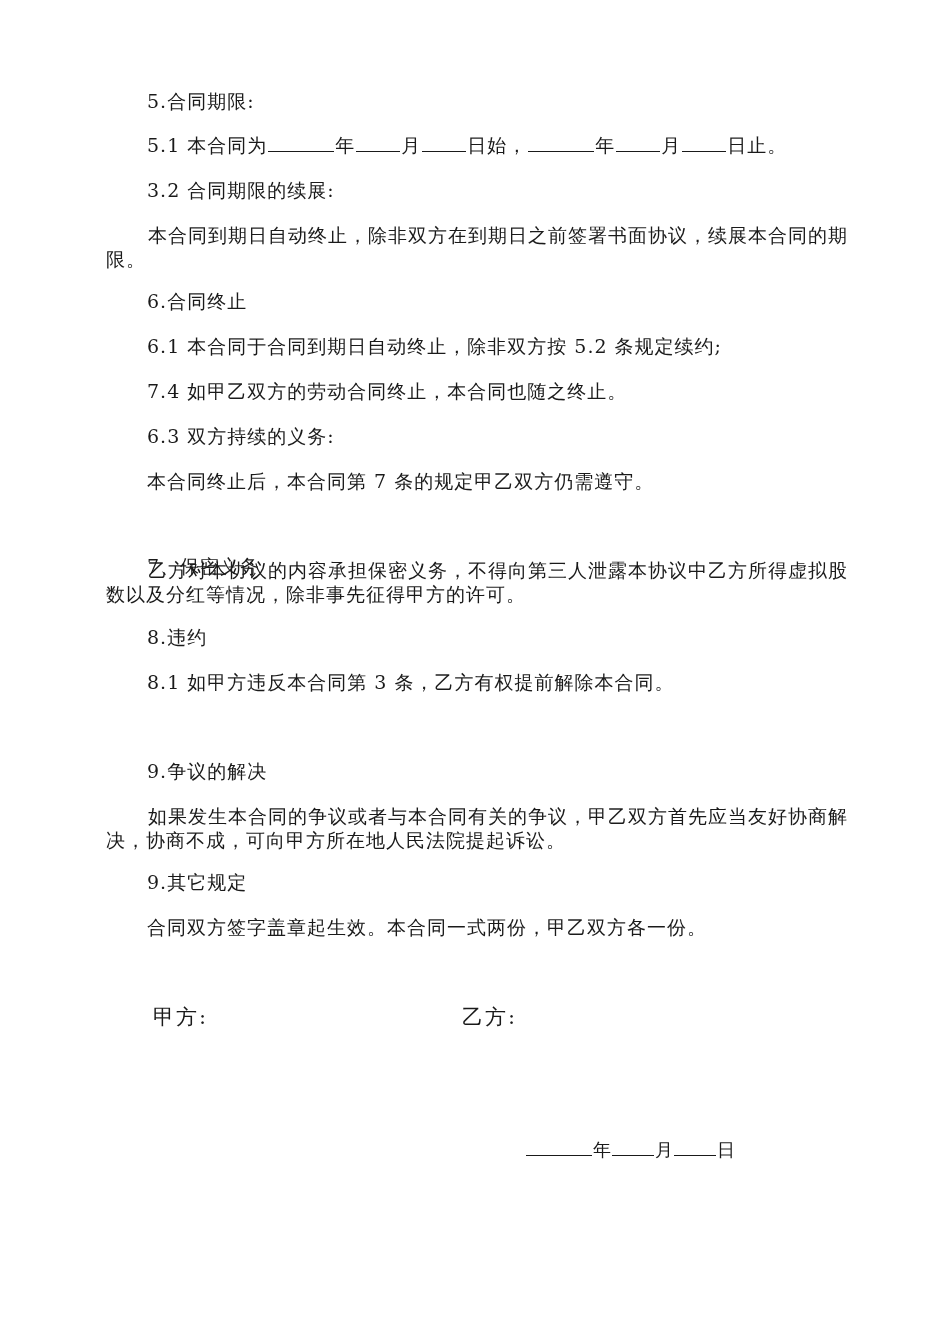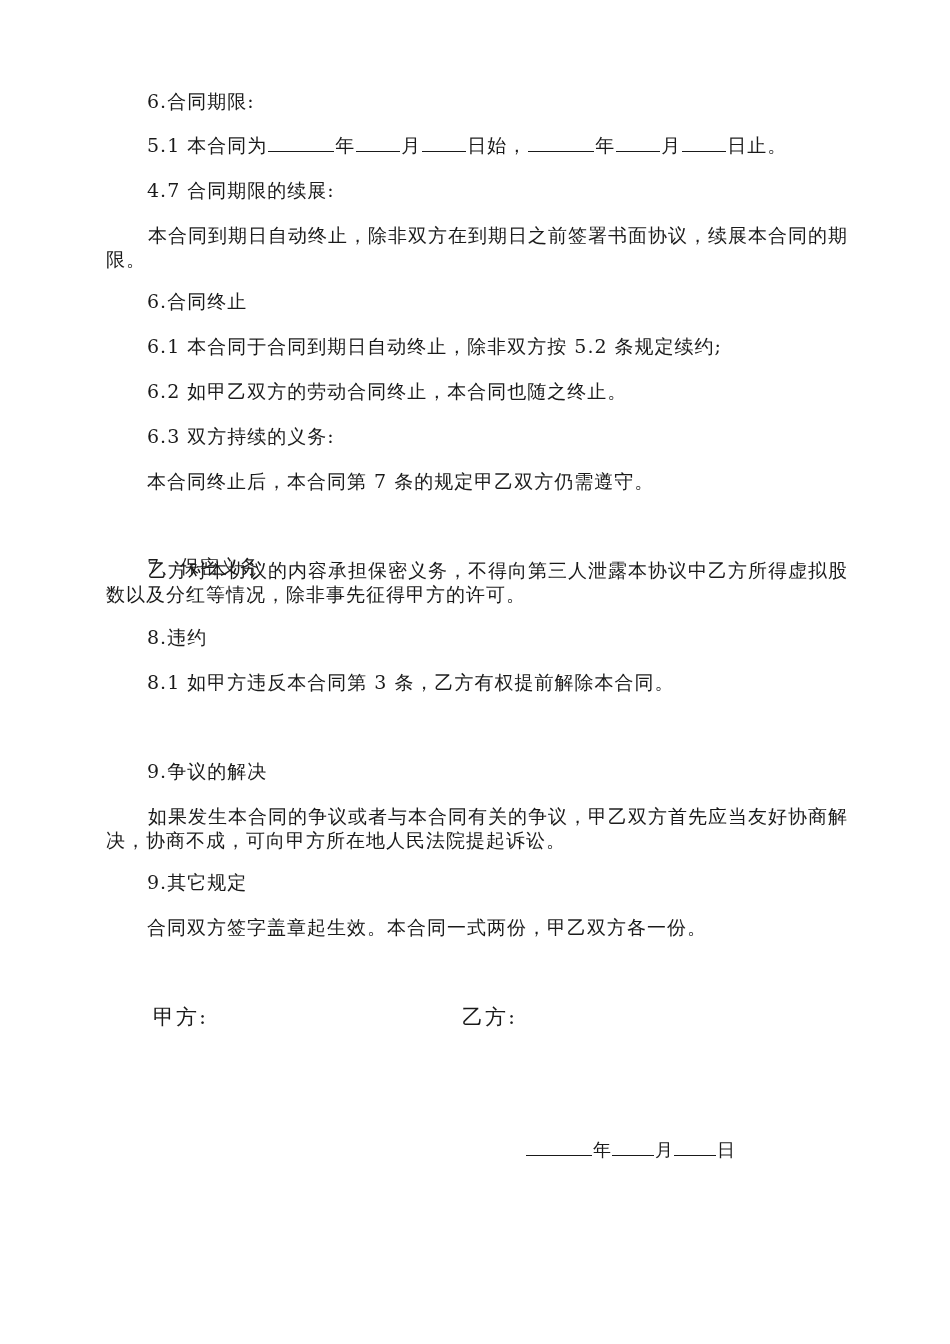--- a/index.html
+++ b/index.html
@@ -10,33 +10,33 @@
     .para { position: absolute; left: 106px; width: 756px; font-size: 19px; line-height: 24px; letter-spacing: 1px; }
     .para .indent { display: inline-block; width: 42px; }
     .blank { display: inline-block; border-bottom: 1.5px solid #1a1a1a; height: 18px; vertical-align: baseline; margin: 0 1px; }
     .sig { position: absolute; font-size: 21px; line-height: 26px; letter-spacing: 2px; }
   </style>
 </head>
 <body>
 
 <div class="page">
 
-  <div class="line" style="left:147px; top:89px;">6.合同期限:</div>
+  <div class="line" style="left:147px; top:89px;">5.合同期限:</div>
 
   <div class="line" style="left:147px; top:133px;">
     <span>5.1 本合同为</span><span class="blank" style="width:66px;"></span><span>年</span><span class="blank" style="width:44px;"></span><span>月</span><span class="blank" style="width:44px;"></span><span>日始，</span><span class="blank" style="width:66px;"></span><span>年</span><span class="blank" style="width:44px;"></span><span>月</span><span class="blank" style="width:44px;"></span><span>日止。</span>
   </div>
 
-  <div class="line" style="left:147px; top:178px;">4.7 合同期限的续展:</div>
+  <div class="line" style="left:147px; top:178px;">3.2 合同期限的续展:</div>
 
   <div class="para" style="top:223px;"><span class="indent"></span><span>本合同到期日自动终止，除非双方在到期日之前签署书面协议，续展本合同的期限。</span></div>
 
   <div class="line" style="left:147px; top:289px;">6.合同终止</div>
   <div class="line" style="left:147px; top:334px;">6.1 本合同于合同到期日自动终止，除非双方按 5.2 条规定续约;</div>
-  <div class="line" style="left:147px; top:379px;">6.2 如甲乙双方的劳动合同终止，本合同也随之终止。</div>
+  <div class="line" style="left:147px; top:379px;">7.4 如甲乙双方的劳动合同终止，本合同也随之终止。</div>
   <div class="line" style="left:147px; top:424px;">6.3 双方持续的义务:</div>
   <div class="line" style="left:147px; top:469px;">本合同终止后，本合同第 7 条的规定甲乙双方仍需遵守。</div>
 
   <div class="line" style="left:147px; top:514px;margin-top:40px;">7、保密义务</div>
   <div class="para" style="top:558px;"><span class="indent"></span><span>乙方对本协议的内容承担保密义务，不得向第三人泄露本协议中乙方所得虚拟股数以及分红等情况，除非事先征得甲方的许可。</span></div>
 
   <div class="line" style="left:147px; top:625px;">8.违约</div>
   <div class="line" style="left:147px; top:670px;">8.1 如甲方违反本合同第 3 条，乙方有权提前解除本合同。</div>
 
   <div class="line" style="left:147px; top:759px;">9.争议的解决</div>

